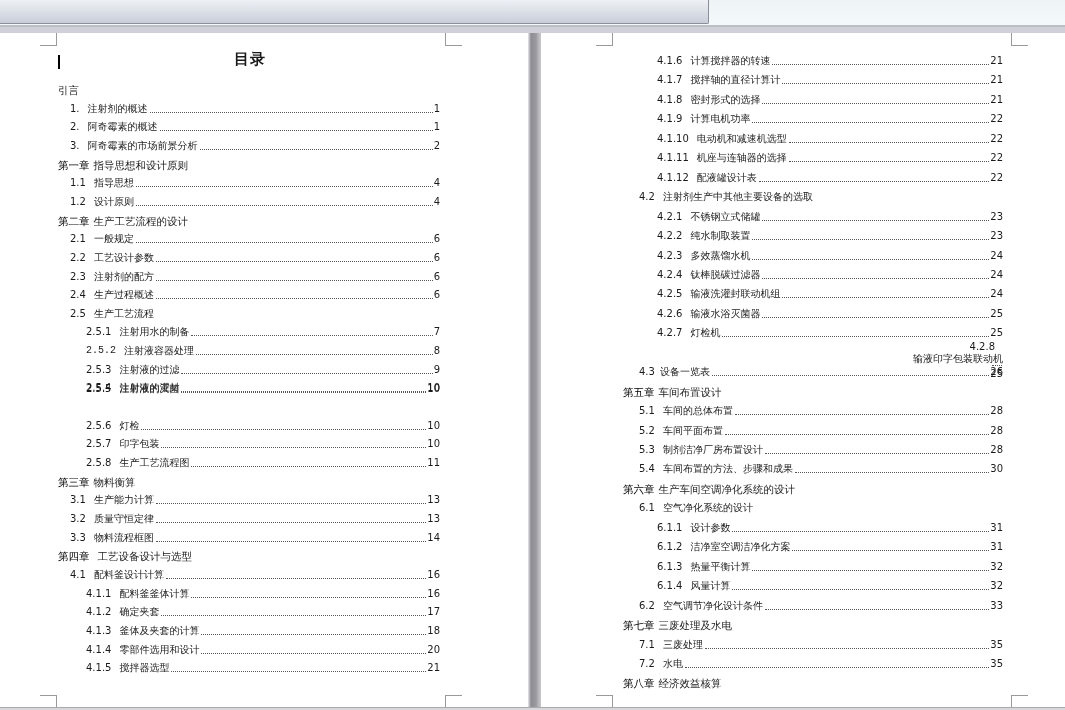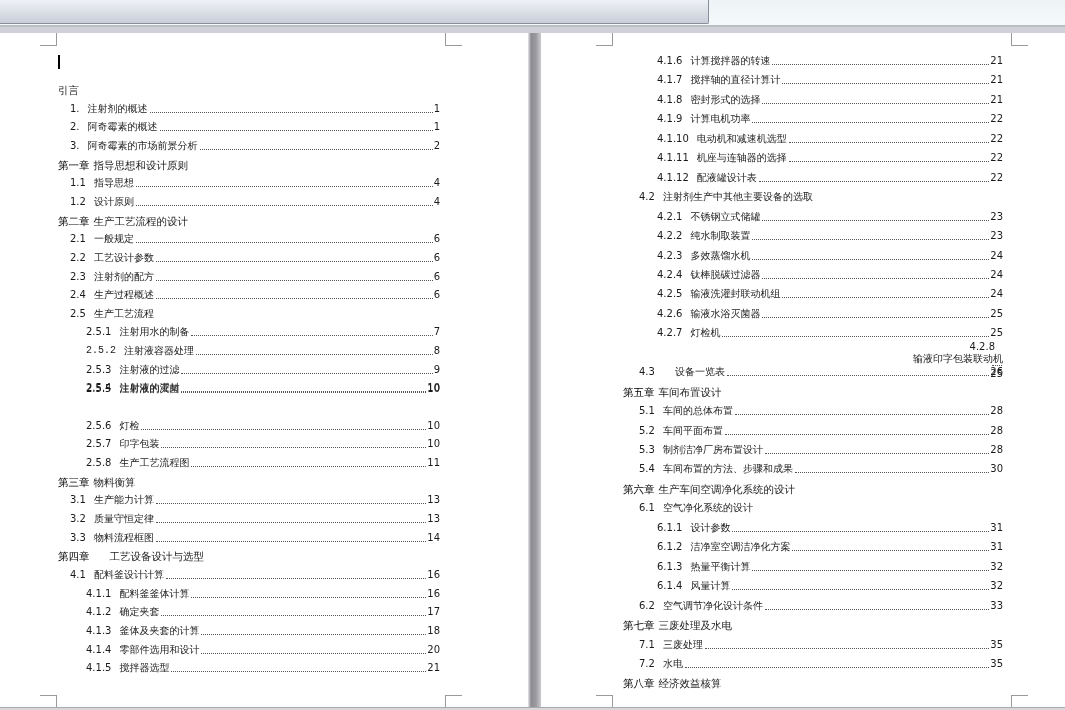--- a/index.html
+++ b/index.html
@@ -38,20 +38,21 @@
   <div class="ribbon-group"></div>
 </div>
 <div class="ruler-strip"></div>
 
 <div class="page page-left">
   <div class="corner c-tl" style="left:40px;top:0;"></div>
   <div class="corner c-tr" style="left:445px;top:0;"></div>
   <div class="corner c-bl" style="left:40px;top:662px;"></div>
   <div class="corner c-br" style="left:445px;top:662px;"></div>
   <div class="caret"></div>
+  <div class="toc-title">目录</div>
   <div id="left-entries">
       <div class="toc-entry chapter" style="left: 58px; top: 45px; width: 382px;">
         <span class="num"></span>
         <span class="label">引言</span>
       </div>
       <div class="toc-entry" style="left: 70px; top: 63.65px; width: 370px;">
         <span class="num" style="margin-right: 8px;">1.</span>
         <span class="label">注射剂的概述</span>
         <span class="leader"></span>
         <span class="page-num">1</span>
@@ -180,21 +181,21 @@
         <span class="leader"></span>
         <span class="page-num">13</span>
       </div>
       <div class="toc-entry" style="left: 70px; top: 492.6px; width: 370px;">
         <span class="num" style="margin-right: 8px;">3.3</span>
         <span class="label">物料流程框图</span>
         <span class="leader"></span>
         <span class="page-num">14</span>
       </div>
       <div class="toc-entry chapter" style="left: 58px; top: 511.25px; width: 382px;">
-        <span class="num" style="margin-right: 20px; text-align: right;">第四章</span>
+        <span class="num" style="margin-right: 8px; text-align: right;">第四章</span>
         <span class="label">工艺设备设计与选型</span>
       </div>
       <div class="toc-entry" style="left: 70px; top: 529.9px; width: 370px;">
         <span class="num" style="margin-right: 8px;">4.1</span>
         <span class="label">配料釜设计计算</span>
         <span class="leader"></span>
         <span class="page-num">16</span>
       </div>
       <div class="toc-entry" style="left: 86px; top: 548.55px; width: 354px;">
         <span class="num" style="margin-right: 8px;">4.1.1</span>
@@ -325,21 +326,21 @@
         <span class="leader"></span>
         <span class="page-num">25</span>
       </div>
       <div class="toc-entry" style="left: 116px; top: 307.75px; width: 346px; flex-direction: column;">
         <span class="num" style="margin-right: 8px;">4.2.8</span>
         <span class="label">输液印字包装联动机</span>
         <span class="leader"></span>
         <span class="page-num">25</span>
       </div>
       <div class="toc-entry" style="left: 98px; top: 327.2px; width: 364px;">
-        <span class="num" style="margin-right: 20px;">4.3</span>
+        <span class="num" style="margin-right: 5px;">4.3</span>
         <span class="label">设备一览表</span>
         <span class="leader"></span>
         <span class="page-num">26</span>
       </div>
       <div class="toc-entry chapter" style="left: 82px; top: 346.65px; width: 380px;">
         <span class="num" style="margin-right: 4px;">第五章</span>
         <span class="label">车间布置设计</span>
       </div>
       <div class="toc-entry" style="left: 98px; top: 366.1px; width: 364px;">
         <span class="num" style="margin-right: 8px;">5.1</span>

